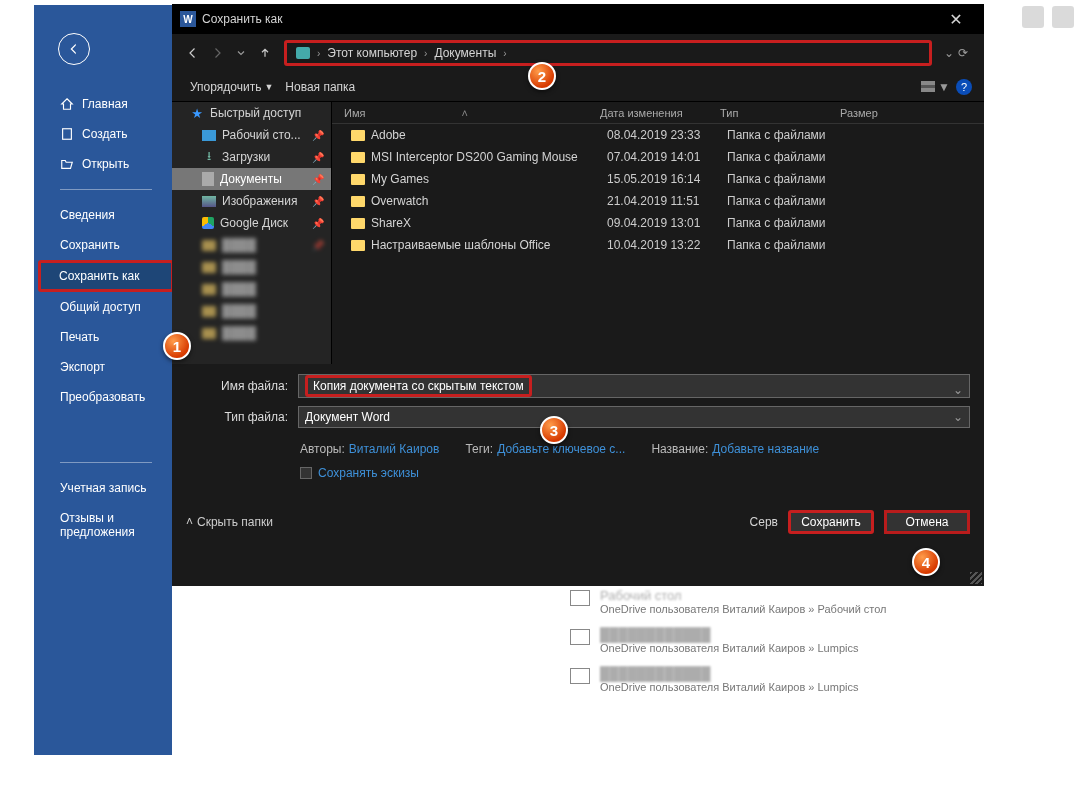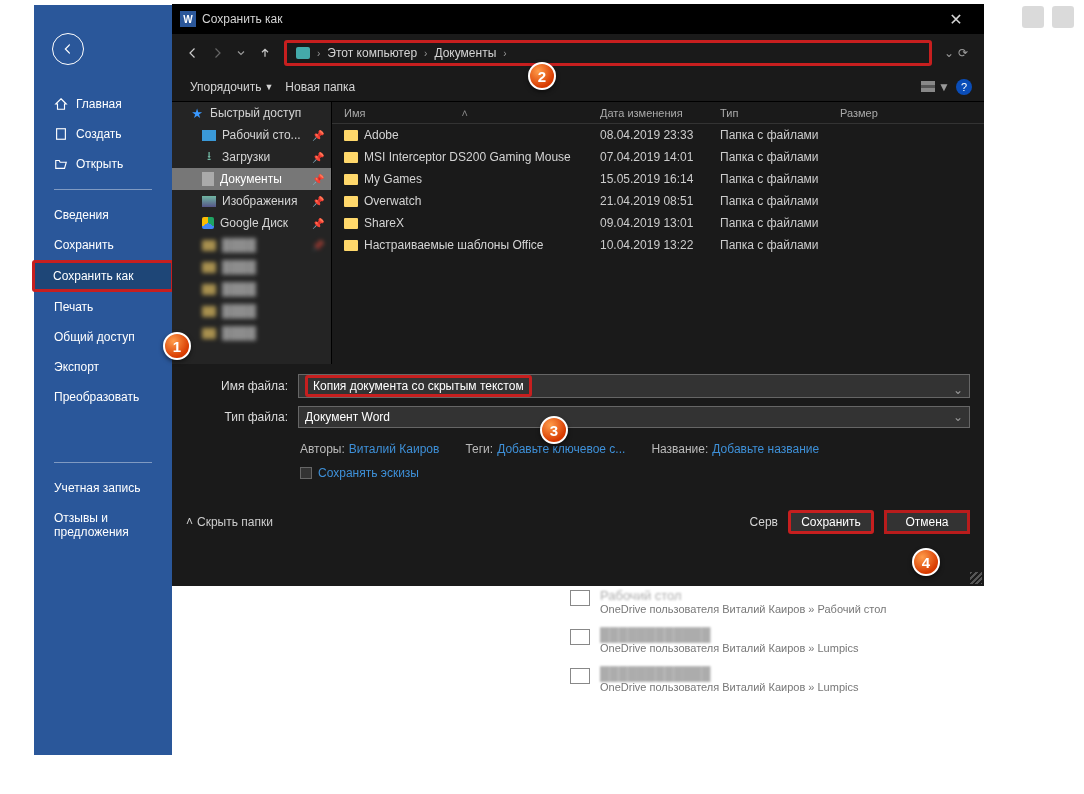--- a/index.html
+++ b/index.html
@@ -1,19 +1,19 @@
 <!DOCTYPE html>
 <html><head>
 <meta charset="utf-8">
 <style>
 * { margin:0; padding:0; box-sizing:border-box; font-family:"Segoe UI",Arial,sans-serif; }
 body { width:1084px; height:794px; background:#fff; position:relative; overflow:hidden; }
 
 
-.word-sidebar { position:absolute; left:34px; top:5px; width:138px; height:750px; background:#2a579a; color:#fff; font-size:12px; }
+.word-sidebar { position:absolute; left:34px; top:5px; width:138px; height:750px; background:#2a579a; color:#fff; font-size:12px;padding-left:6px; }
 .back-btn { width:32px; height:32px; border:1.5px solid #fff; border-radius:50%; margin:28px 0 24px 18px; display:flex; align-items:center; justify-content:center; cursor:pointer; }
 .back-btn svg { width:14px; height:14px; fill:#fff; }
 .nav-item { padding:8px 10px 8px 20px; display:flex; align-items:center; gap:8px; cursor:pointer; }
 .nav-item.selected { background:#1e4677; border:3px solid #c71f1f; border-radius:3px; margin:0 -2px; padding:6px 10px 6px 18px; }
 .nav-icon { flex:0 0 14px; height:14px; display:flex; align-items:center; justify-content:center; }
 .nav-icon svg { width:14px; height:14px; fill:#fff; stroke:#fff; }
 .sep { border-top:1px solid rgba(255,255,255,.4); margin:10px 20px; }
 .nav-text-only { padding:8px 10px 8px 20px; cursor:pointer; }
 
 
@@ -49,21 +49,21 @@
 .doc-mini { width:12px; height:14px; background:#aaa; }
 .pic-mini { width:14px; height:11px; background:linear-gradient(#71b6a2,#558); }
 .gdrive { width:12px; height:12px; background:conic-gradient(#1fa463 0 120deg,#4285f4 120deg 240deg,#fbbc05 240deg 360deg); border-radius:2px; }
 .down-mini { width:14px; height:14px; }
 .down-mini:before { content:"⭳"; color:#71b6a2; font-size:12px; }
 
 .filelist { flex:1; background:#1a1a1a; }
 .headers { display:flex; font-size:11px; color:#aaa; border-bottom:1px solid #333; height:22px; align-items:center; padding-left:12px; }
 .h-name { width:256px; display:flex; align-items:flex-end; gap:6px; } .h-date { width:120px; } .h-type { width:120px; } .h-size { width:70px; }
 .row { display:flex; align-items:center; height:22px; padding-left:12px; font-size:12px; cursor:pointer; }
-.row .c-name { width:256px; display:flex; align-items:center; gap:6px; } .row .c-date { width:120px; color:#ccc; } .row .c-type { width:120px; color:#ccc; } .row .c-size { width:70px; }
+.row .c-name { width:256px; display:flex; align-items:center; gap:6px;margin-left:7px; } .row .c-date { width:120px; color:#ccc; } .row .c-type { width:120px; color:#ccc; } .row .c-size { width:70px; }
 
 .bottom { padding:10px 14px 8px; background:#1a1a1a; }
 .field-row { display:flex; align-items:center; margin-bottom:8px; }
 .field-label { width:112px; text-align:right; padding-right:10px; color:#ddd; }
 .field-input { flex:1; height:24px; background:#333; border:1px solid #666; color:#fff; padding:0 6px; display:flex; align-items:flex-end; }
 .filename-hl { border:3px solid #c71f1f; border-radius:3px; padding:1px 5px; background:#333; display:inline-block; }
 .filetype { flex:1; height:22px; background:#333; border:1px solid #666; color:#fff; padding:0 6px; display:flex; align-items:center; justify-content:space-between; }
 .meta-row { display:flex; gap:26px; padding:6px 0 6px 114px; font-size:12px; }
 .meta-k { color:#bbb; margin-right:4px; } .meta-v { color:#3e90d8; cursor:pointer; }
 .cbx-row { padding:4px 0 0 114px; display:flex; align-items:center; gap:6px; color:#3e90d8; }
@@ -122,22 +122,22 @@
         <svg viewBox="0 0 16 16">
           <path d="M2 4 L6 4 L7 6 L14 6 L12 13 L2 13 Z" fill="none" stroke-width="1.3"></path>
         </svg>
       </span>
       <span>Открыть</span>
     </div>
   <div class="sep"></div>
   <div class="nav-text-only">Сведения</div>
   <div class="nav-text-only">Сохранить</div>
   <div class="nav-text-only selected nav-item" style="background:#1e4677">Сохранить как</div>
+  <div class="nav-text-only">Общий доступ</div>
   <div class="nav-text-only">Печать</div>
-  <div class="nav-text-only">Общий доступ</div>
   <div class="nav-text-only">Экспорт</div>
   <div class="nav-text-only">Преобразовать</div>
   <div class="sep" style="margin-top:50px"></div>
   <div class="nav-text-only">Учетная запись</div>
   <div class="nav-text-only">Отзывы и предложения</div>
 </div>
 
 <div class="dialog">
   <div class="titlebar">
     <div class="word-icon">W</div>
@@ -282,21 +282,21 @@
             </div>
             <div class="c-date">15.05.2019 16:14</div>
             <div class="c-type">Папка с файлами</div>
             <div class="c-size"></div>
           </div>
           <div class="row">
             <div class="c-name">
               <span class="folder-mini"></span>
               <span>Overwatch</span>
             </div>
-            <div class="c-date">21.04.2019 08:51</div>
+            <div class="c-date">21.04.2019 11:51</div>
             <div class="c-type">Папка с файлами</div>
             <div class="c-size"></div>
           </div>
           <div class="row">
             <div class="c-name">
               <span class="folder-mini"></span>
               <span>ShareX</span>
             </div>
             <div class="c-date">09.04.2019 13:01</div>
             <div class="c-type">Папка с файлами</div>

